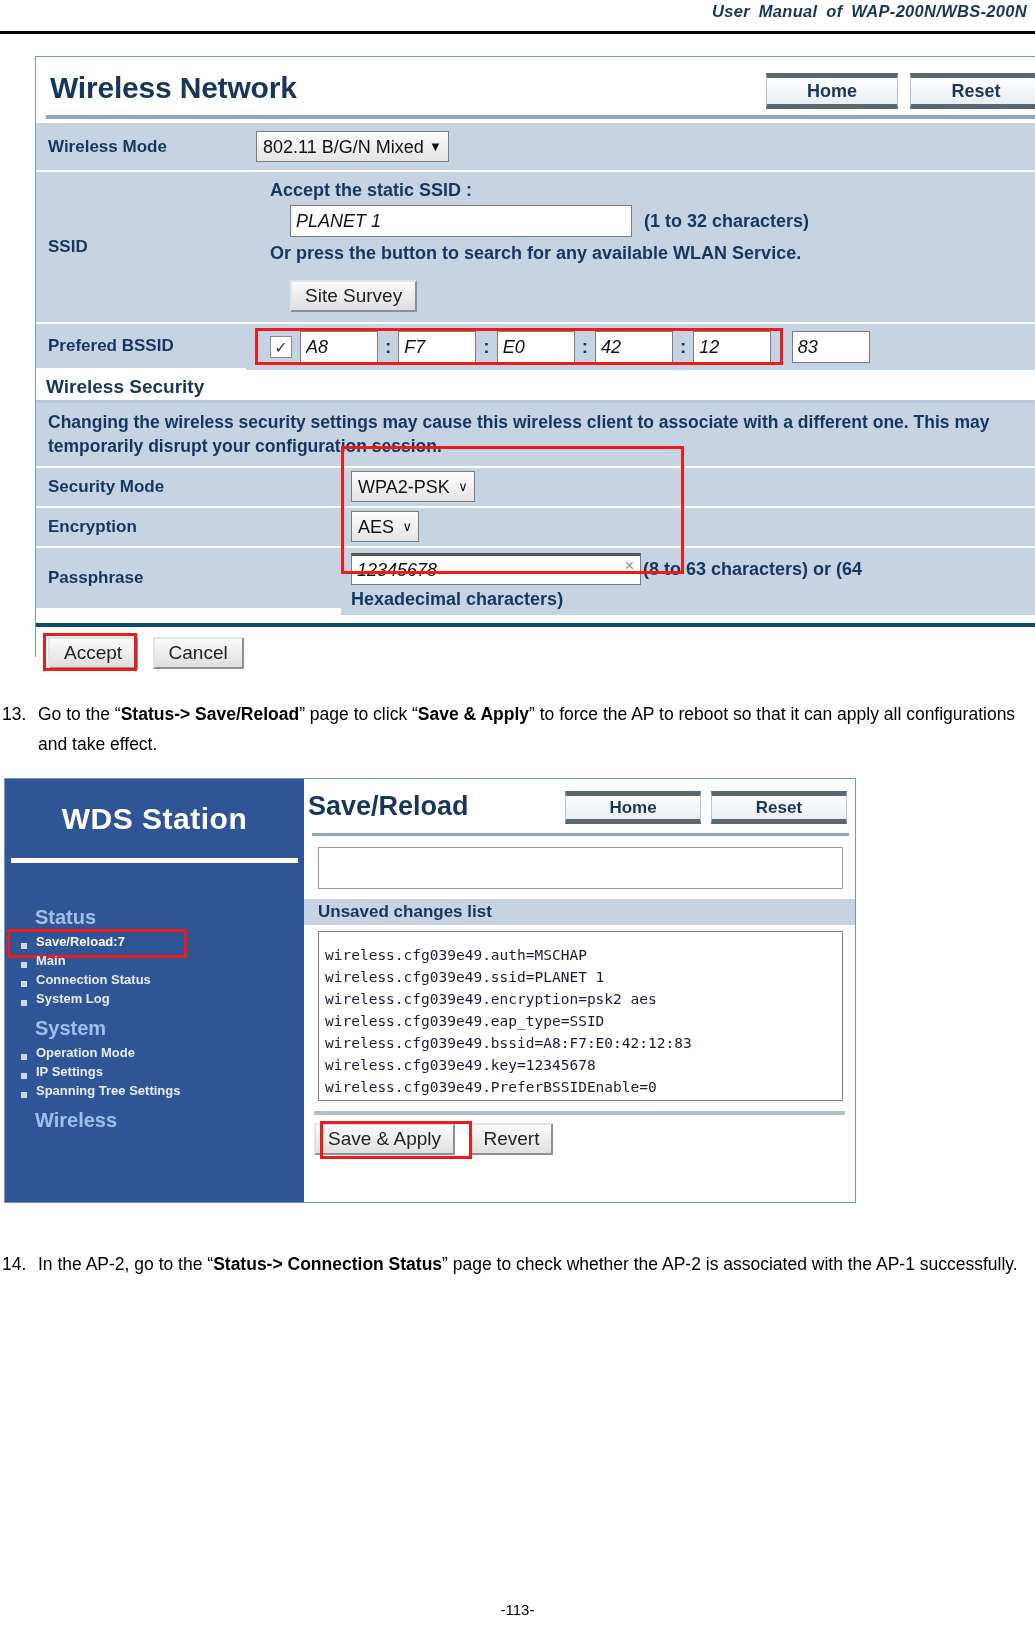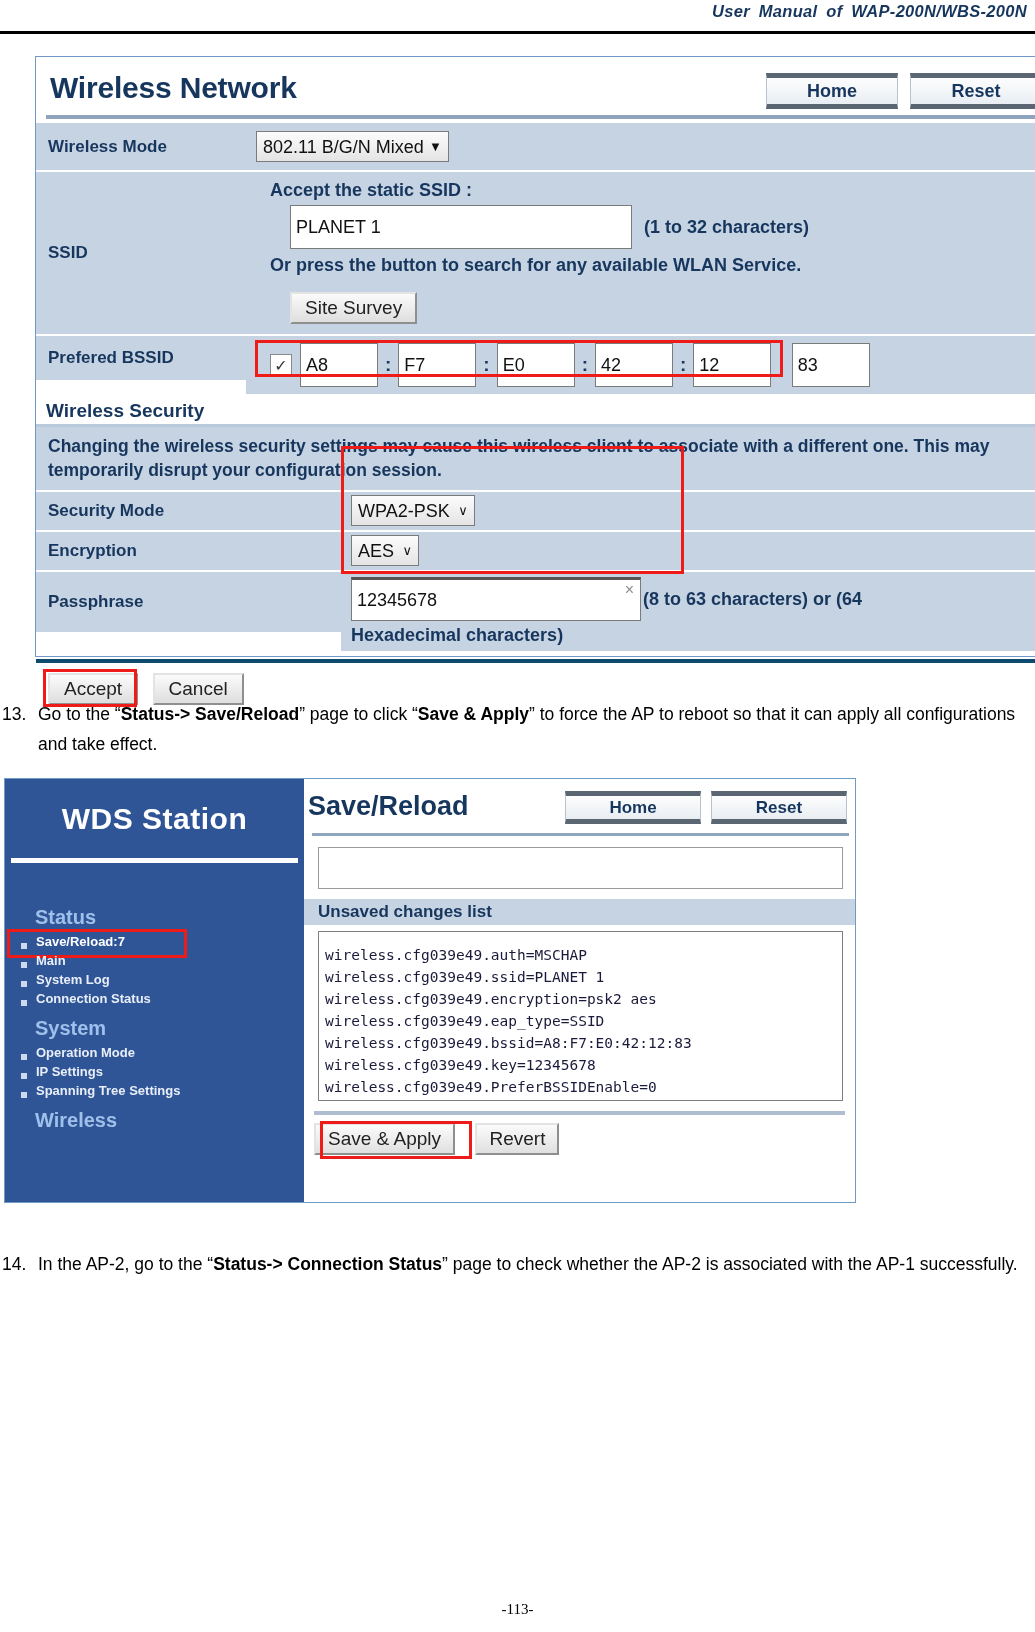--- a/index.html
+++ b/index.html
@@ -72,22 +72,22 @@
   .cell-field {
     flex:1; background:#c6d3e2; padding:8px 10px;
     position:relative;
   }
 
   
   .txt {
     background:#fff; border:1px solid #7b7b7b;
     font-family:"Liberation Sans", sans-serif;
     font-size:18px; color:#111;
-    padding:0 5px; height:44px; line-height:24px;
-    display:inline-block; vertical-align:middle;
+    padding:0 5px; height:32px; line-height:24px;
+    display:inline-block; vertical-align:middle;font-style:italic;
   }
   .sel {
     background:linear-gradient(#fcfcfc,#e4e4e4);
     border:1px solid #7b7b7b;
     font-size:18px; color:#111; height:31px;
     padding:2px 24px 2px 6px; line-height:26px;
     display:inline-flex; align-items:center; position:relative;
     cursor:pointer;
   }
   .sel .car { position:absolute; right:6px; top:50%; transform:translateY(-50%); font-size:13px; }
@@ -200,21 +200,21 @@
     padding-top:8px; position:relative;
   }
   .btn-sr {
     background:linear-gradient(#fbfbfb,#e0e0e0);
     border:2px outset #e3e3e3; font-size:19px; color:#222;
     padding:3px 12px; cursor:pointer; display:inline-block;
   }
 
   .page-num {
     position:absolute; left:0; right:0; bottom:14px;
-    text-align:center; font-size:15px; color:#000;font-family:Liberation Serif, serif;
+    text-align:center; font-size:15px; color:#000;
   }
 </style>
 </head>
 <body>
 
 <div class="doc-header">
   <div class="doc-header-title">User Manual of WAP-200N/WBS-200N</div>
   <div class="doc-header-rule"></div>
 </div>
 
@@ -340,25 +340,25 @@
           <span class="bullet"></span>
           <span>Save/Reload:7</span>
           <span class="redbox" style="left:-6px; top:-3px; width:180px; height:29px;"></span>
         </div>
         <div class="sr-item">
           <span class="bullet"></span>
           <span>Main</span>
         </div>
         <div class="sr-item">
           <span class="bullet"></span>
+          <span>Connection Status</span>
+        </div>
+        <div class="sr-item">
+          <span class="bullet"></span>
           <span>System Log</span>
-        </div>
-        <div class="sr-item">
-          <span class="bullet"></span>
-          <span>Connection Status</span>
         </div>
 
         <div class="sr-group">System</div>
         <div class="sr-item">
           <span class="bullet"></span>
           <span>Operation Mode</span>
         </div>
         <div class="sr-item">
           <span class="bullet"></span>
           <span>IP Settings</span>
@@ -393,21 +393,21 @@
         <div>wireless.cfg039e49.ssid=PLANET 1</div>
         <div>wireless.cfg039e49.encryption=psk2 aes</div>
         <div>wireless.cfg039e49.eap_type=SSID</div>
         <div>wireless.cfg039e49.bssid=A8:F7:E0:42:12:83</div>
         <div>wireless.cfg039e49.key=12345678</div>
         <div>wireless.cfg039e49.PreferBSSIDEnable=0</div>
       </div>
 
       <div class="sr-foot">
         <span class="btn-sr">Save &amp; Apply</span>
-        <span class="btn-sr" style="margin-left:16px;">Revert</span>
+        <span class="btn-sr" style="margin-left:10px;">Revert</span>
         <span class="redbox" style="left:6px; top:6px; width:152px; height:38px;"></span>
       </div>
     </div>
   </div>
 </div>
 
 <div class="step" style="left:2px; top:1250px; width:1030px;">
   <div class="num">14.</div>
   <div class="body"><span>In the AP-2, go to the “</span><b>Status-&gt; Connection Status</b><span>” page to check whether the AP-2 is associated with the AP-1 successfully.</span></div>
 </div>

